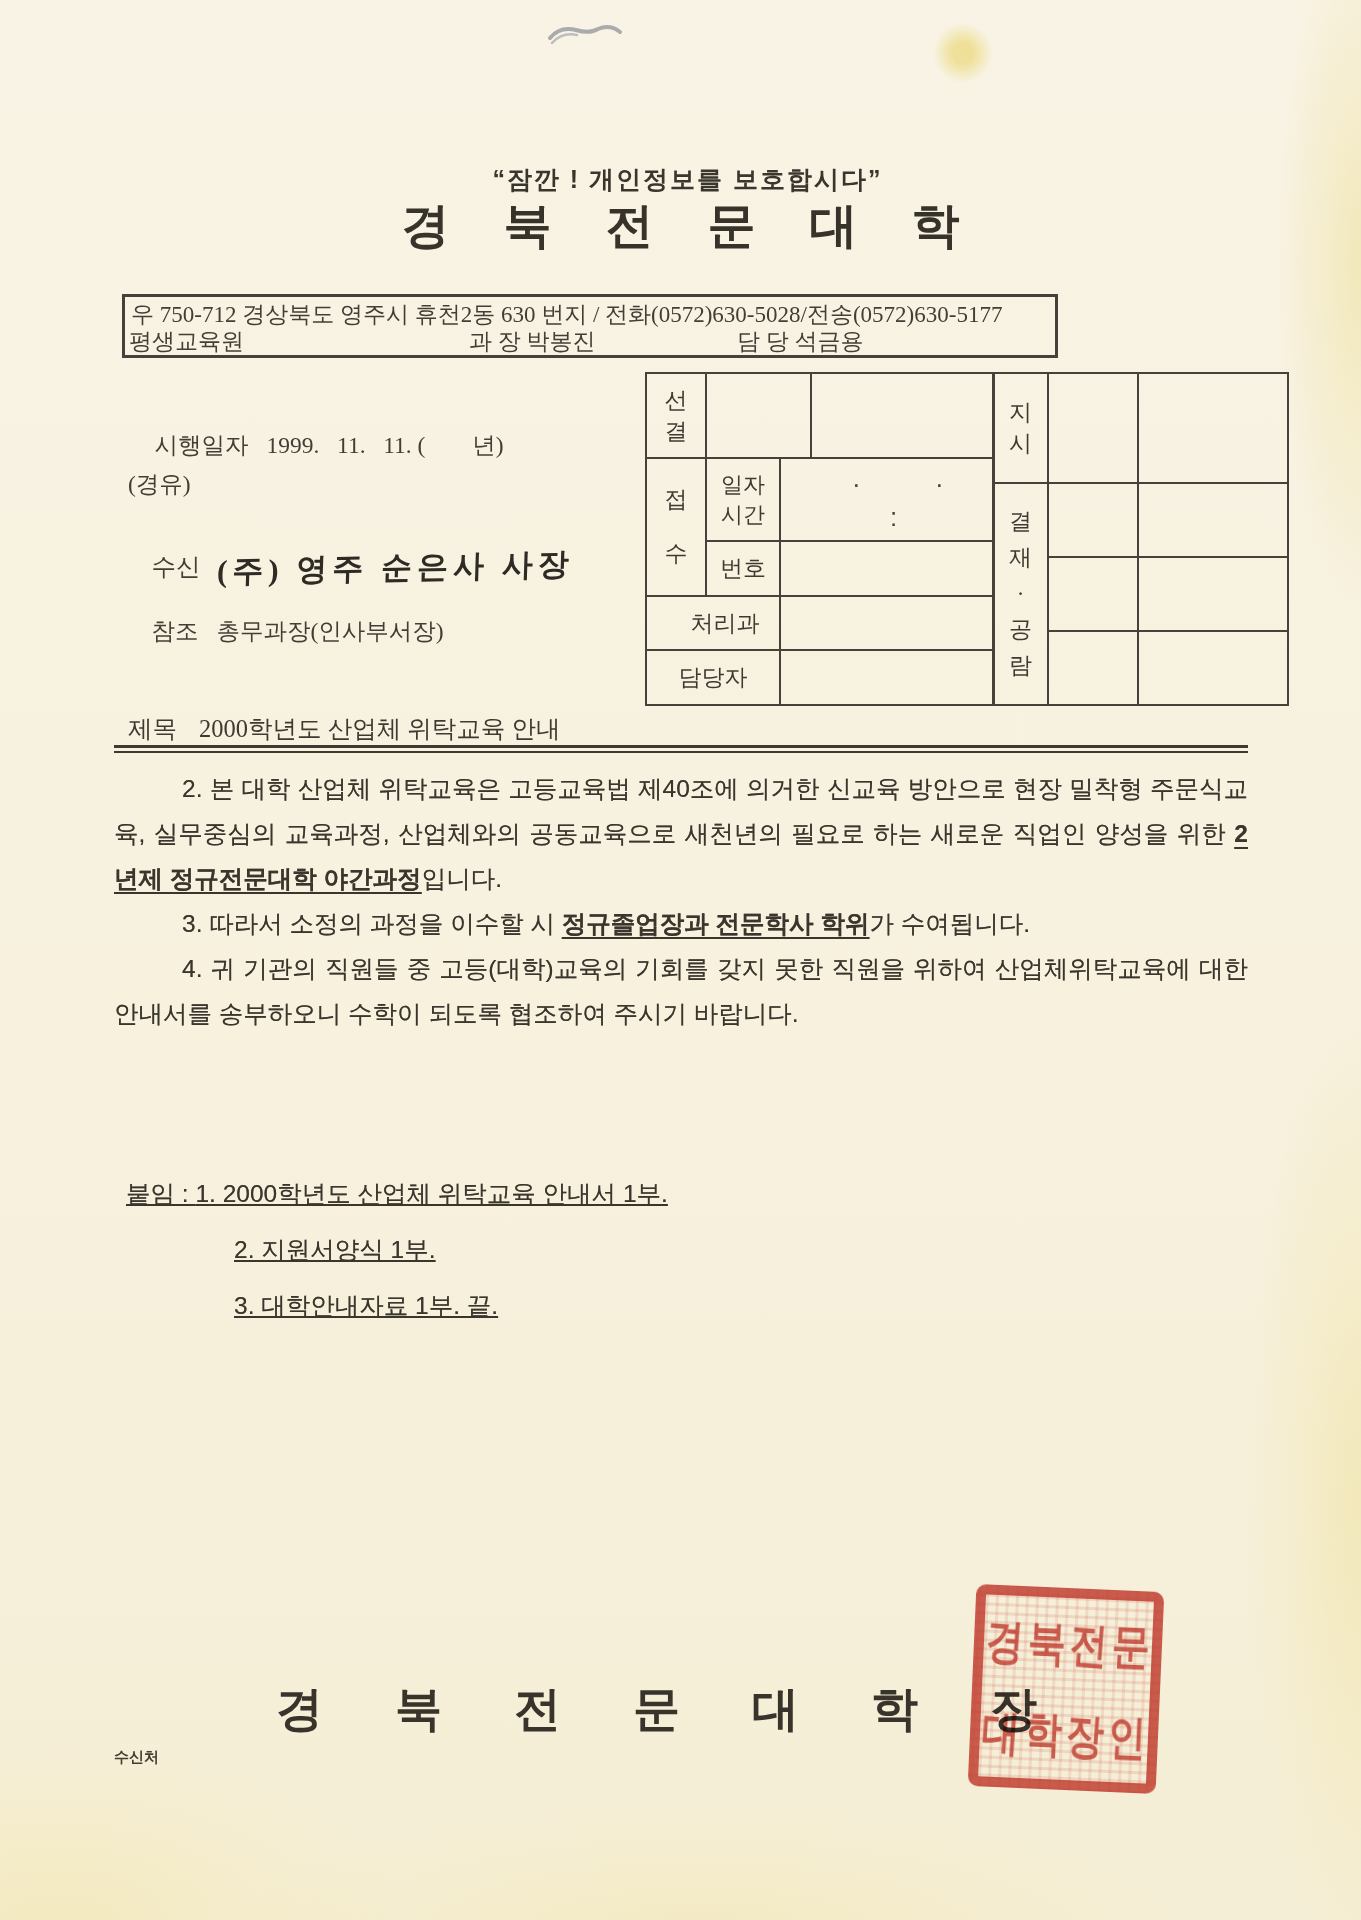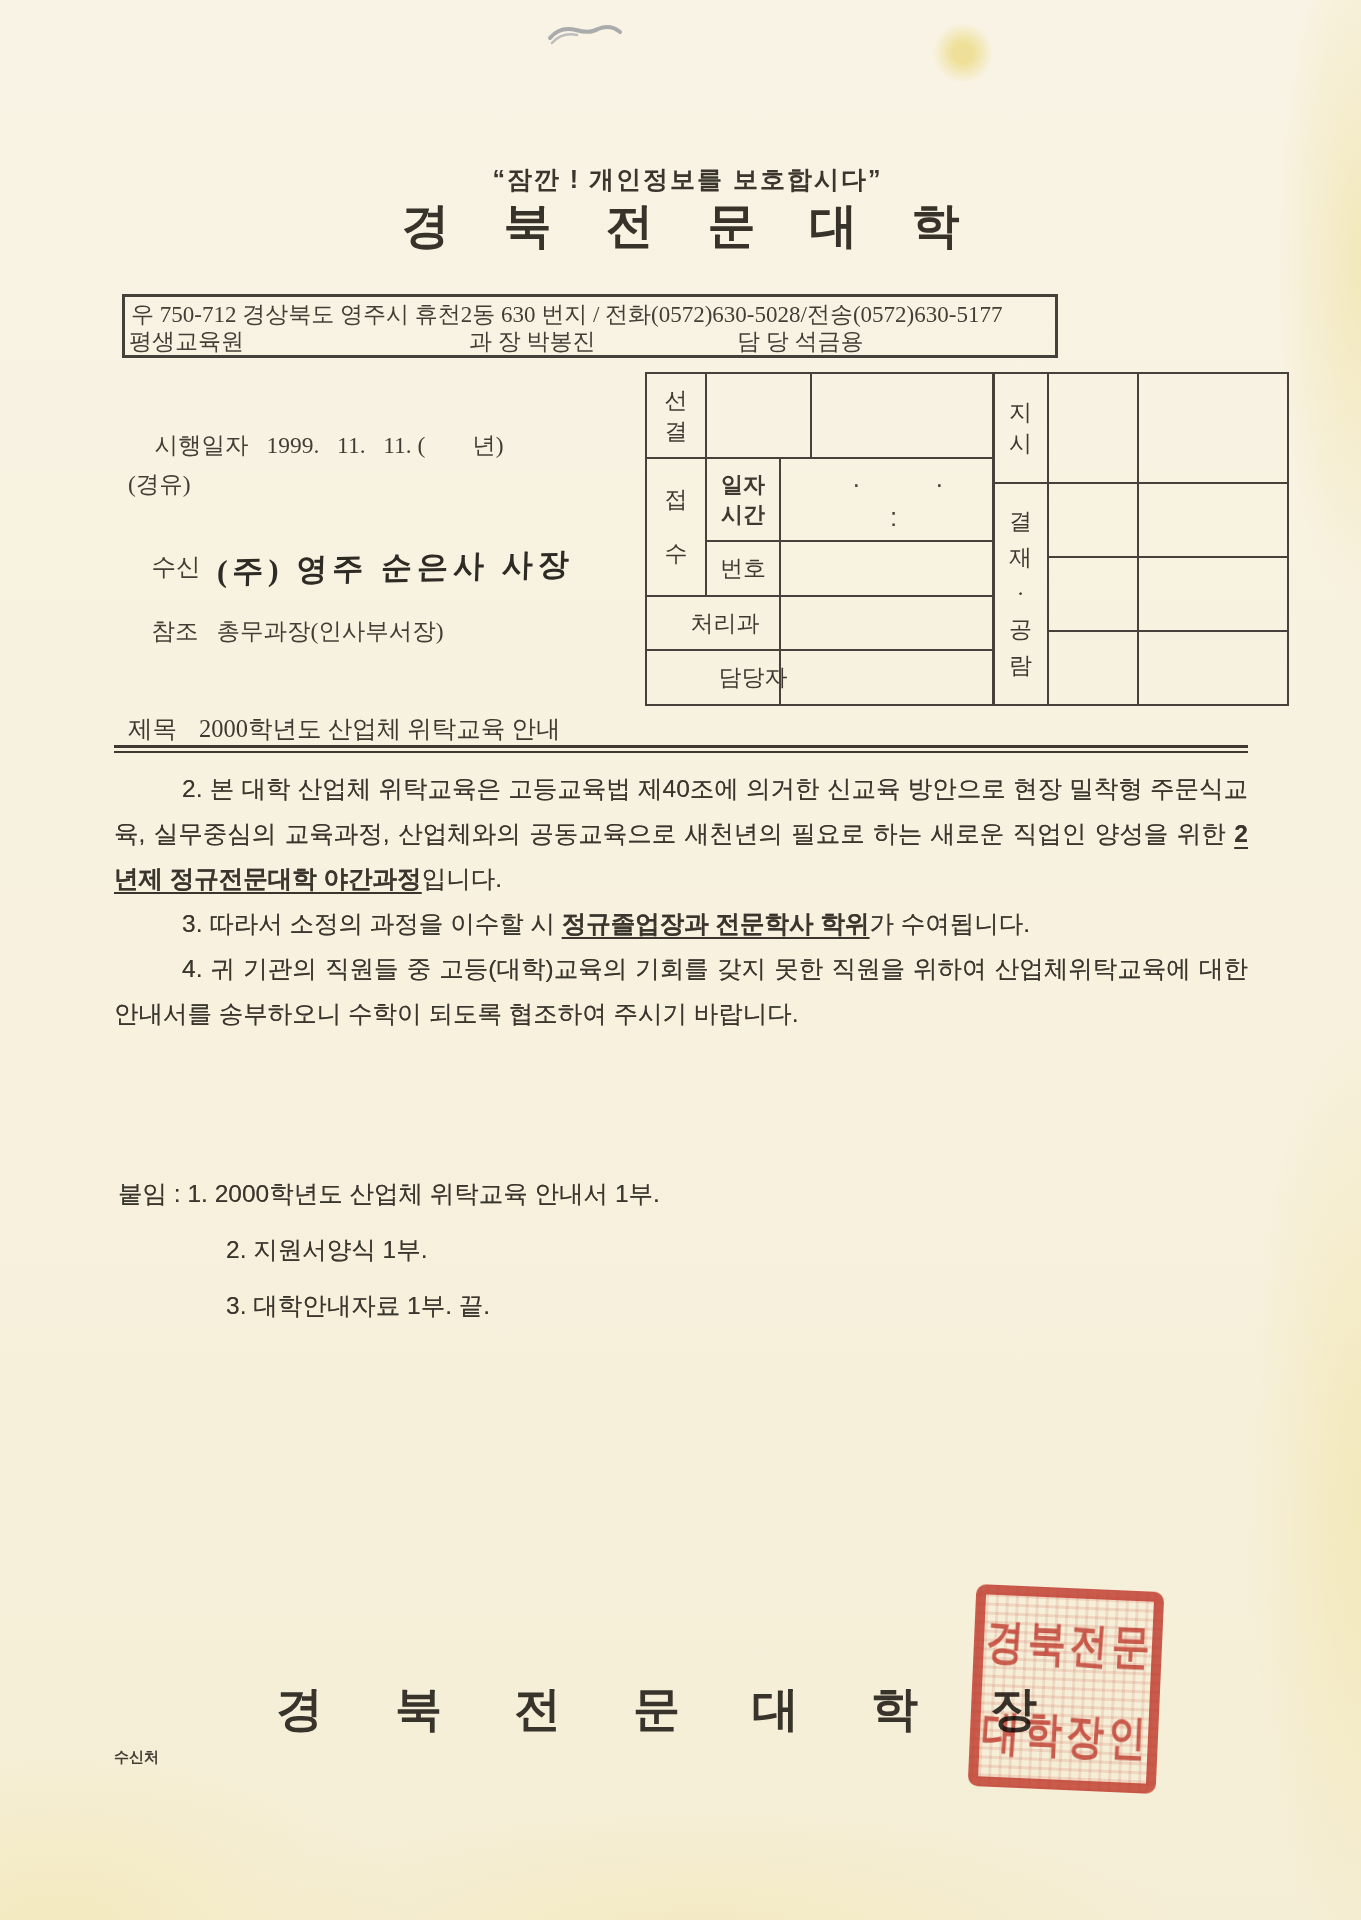--- a/index.html
+++ b/index.html
@@ -52,22 +52,22 @@
   
   .subject-line{left:128px;top:712px;font-size:24.5px;color:#3e3a31;}
   .rule{left:114px;top:745px;width:1134px;height:3px;border-top:3px solid #3e3a32;border-bottom:2px solid #3e3a32;}
   
   .bodytext{left:114px;top:766px;width:1134px;font-size:24.5px;line-height:45px;color:#3a362d;
     text-shadow:0 0 .5px rgba(58,54,45,.65);}
   .bodytext p{margin:0;text-indent:68px;text-align:justify;}
   .bodytext p.noj{text-align:left;}
   .em{font-weight:bold;text-decoration:underline;text-underline-offset:5px;}
   
-  .attach{left:118px;top:1166px;font-size:24.5px;line-height:56px;color:#3a362d;
-    text-shadow:0 0 .5px rgba(58,54,45,.6);}
+  .attach{left:126px;top:1166px;font-size:24.5px;line-height:56px;color:#3a362d;
+    text-shadow:0 0 .5px rgba(58,54,45,.6);text-decoration:underline;}
   .attach .row2{margin-left:108px;}
   
   .sig{left:276px;top:1678px;font-size:47px;font-weight:bold;letter-spacing:72px;
     white-space:nowrap;color:#38342b;z-index:1;}
   
   .stamp{
     left:972px;top:1588px;width:168px;height:182px;z-index:2;
     border:10px solid rgba(199,62,52,.82);border-radius:10px;
     transform:rotate(2.5deg);
     mix-blend-mode:multiply;
@@ -131,25 +131,25 @@
     <div class="ln" style="left:58px;top:166px;width:289px;height:2px;"></div>
     <div class="ln" style="left:0;top:221px;width:347px;height:2px;"></div>
     <div class="ln" style="left:0;top:275px;width:347px;height:2px;"></div>
     <div class="ln" style="left:400px;top:182px;width:240px;height:2px;"></div>
     <div class="ln" style="left:400px;top:256px;width:240px;height:2px;"></div>
 
     <div class="cell-label" style="left:0;top:0;width:58px;height:83px;">선
 결</div>
     <div class="cell-label" style="left:0;top:85px;width:58px;height:136px;line-height:54px;">접
 수</div>
-    <div class="cell-label" style="left:60px;top:85px;width:72px;height:81px;font-size:22px;font-weight:bold;">일자
+    <div class="cell-label" style="left:60px;top:85px;width:72px;height:81px;font-size:22px;">일자
 시간</div>
     <div class="cell-label" style="left:60px;top:168px;width:72px;height:53px;">번호</div>
     <div class="cell-label" style="left:12px;top:223px;width:132px;height:52px;">처리과</div>
-    <div class="cell-label" style="left:0;top:277px;width:132px;height:53px;padding-left:40px;">담당자</div>
+    <div class="cell-label" style="left:0;top:277px;width:132px;height:53px;">담당자</div>
     <div class="cell-label" style="left:347px;top:0;width:53px;height:108px;">지
 시</div>
     <div class="cell-label" style="left:347px;top:110px;width:53px;height:220px;line-height:36px;">결
 재
 ·
 공
 람</div>
 
     <span class="dot" style="left:205px;top:95px;">·</span>
     <span class="dot" style="left:288px;top:95px;">·</span>

